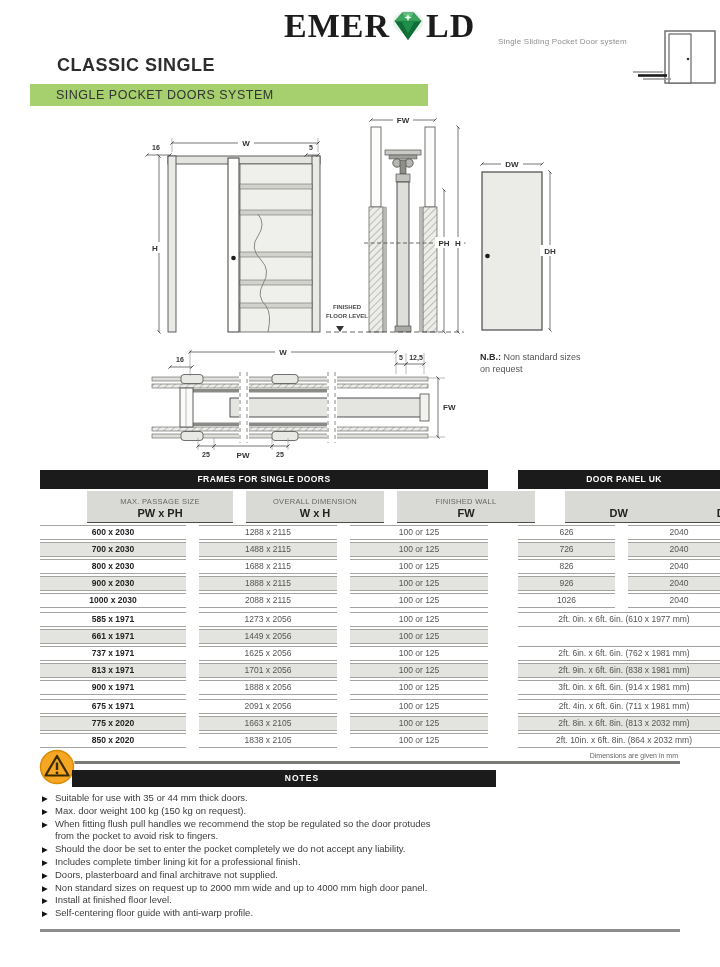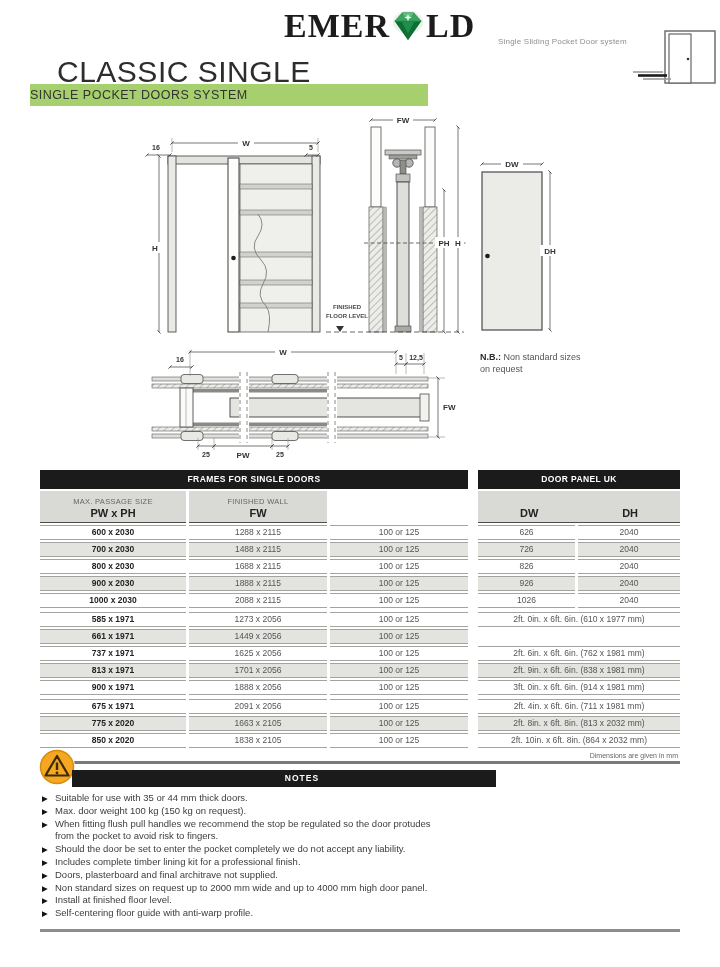--- a/index.html
+++ b/index.html
@@ -10,45 +10,45 @@
   .logo{position:absolute;left:284px;top:8px;width:200px;}
   .logo-main{display:flex;align-items:center;font-family:"Liberation Serif",serif;
              font-weight:bold;font-size:34px;letter-spacing:1px;color:#1c1c1c;line-height:36px;}
   .logo-gem{margin:0 -1px;}
   .logo-sub{font-family:"Liberation Serif",serif;font-weight:bold;font-size:19px;
             letter-spacing:2.5px;color:#27784a;text-align:right;margin:-7px 6px 0 0;}
   .product-label{position:absolute;left:498px;top:37px;font-size:8px;color:#8f8f8f;letter-spacing:.2px;}
   .door-icon{position:absolute;left:633px;top:28px;}
 
   
-  .page-title{position:absolute;left:57px;top:55px;font-size:30px;font-weight:normal;
+  .page-title{position:absolute;left:57px;top:55px;font-size:18px;font-weight:bold;
               color:#2d2d2d;letter-spacing:.5px;}
   .subtitle-bar{position:absolute;left:30px;top:84px;width:398px;height:22px;background:#a6cf6d;}
-  .subtitle-bar span{display:block;line-height:22px;font-size:12.5px;
+  .subtitle-bar span{display:block;padding-left:26px;line-height:22px;font-size:12.5px;
                      color:#333;letter-spacing:.5px;}
 
   
   .drawings{position:absolute;left:0;top:110px;}
   .dim{stroke:#555;stroke-width:.8;fill:none;marker-start:url(#tick);marker-end:url(#tick);}
   .ext{stroke:#8a8a86;stroke-width:.6;fill:none;}
   .dlabel{font-family:"Liberation Sans",sans-serif;font-weight:bold;font-size:8px;fill:#333;text-anchor:middle;}
   .dlabel-s{font-family:"Liberation Sans",sans-serif;font-weight:bold;font-size:7px;fill:#333;text-anchor:middle;}
   .flabel{font-family:"Liberation Sans",sans-serif;font-weight:bold;font-size:6px;fill:#4a4a4a;text-anchor:middle;}
   .nb-note{position:absolute;left:480px;top:351px;width:112px;font-size:9px;line-height:12px;color:#555;}
   .nb-note b{color:#2c2c2c;}
 
   
   .size-table{position:absolute;left:40px;top:470px;width:640px;}
-  .trow{display:grid;grid-template-columns:146px 138px 138px 4px 97px 102px;column-gap:3px;}
+  .trow{display:grid;grid-template-columns:146px 138px 138px 4px 97px 102px;column-gap:13px;}
   .thead-black{margin-bottom:2px;}
   .band{background:#1b1b1b;color:#fff;font-size:8.5px;font-weight:bold;letter-spacing:.4px;
         text-align:center;line-height:19px;height:19px;}
   .band-left{grid-column:1/4;}
   .band-right{grid-column:5/7;}
-  .tsub{margin-bottom:2px;}
+  .tsub{margin-bottom:2px;margin-left:47px;}
   .tsub-cell{background:#d9d9d5;border-bottom:1px solid #4e4e4a;display:flex;flex-direction:column;
              justify-content:flex-end;align-items:center;height:29px;padding-bottom:2px;}
   .tsub-cell.m{grid-column:5/7;flex-direction:row;justify-content:space-around;align-items:flex-end;}
   .tsub-label{font-size:7.5px;color:#666;letter-spacing:.3px;line-height:11px;}
   .tsub-sub{font-size:11px;font-weight:bold;color:#222;line-height:13px;}
   .tgroup{margin-bottom:4px;}
   .tgroup .trow{margin-bottom:2px;}
   .tcell{height:13px;line-height:13px;font-size:8.5px;text-align:center;color:#555;
          background:#fff;border-top:1px solid #a3a39f;border-bottom:1px solid #a3a39f;}
   .tcell.c0{font-weight:bold;color:#222;}
@@ -250,20 +250,24 @@
     <div class="trow thead-black">
       <div class="band band-left">FRAMES FOR SINGLE DOORS</div>
       <div class="band band-right">DOOR PANEL UK</div>
     </div>
     <div class="trow tsub">
       <div class="tsub-cell">
         <span class="tsub-label">MAX. PASSAGE SIZE</span>
         <span class="tsub-sub">PW x PH</span>
       </div>
       <div class="tsub-cell">
+        <span class="tsub-label">OVERALL DIMENSION</span>
+        <span class="tsub-sub">W x H</span>
+      </div>
+      <div class="tsub-cell">
         <span class="tsub-label">FINISHED WALL</span>
         <span class="tsub-sub">FW</span>
       </div>
       <div class="tsub-cell m">
         <span class="tsub-sub">DW</span>
         <span class="tsub-sub">DH</span>
       </div>
     </div>
     <div>
         <div class="tgroup">

